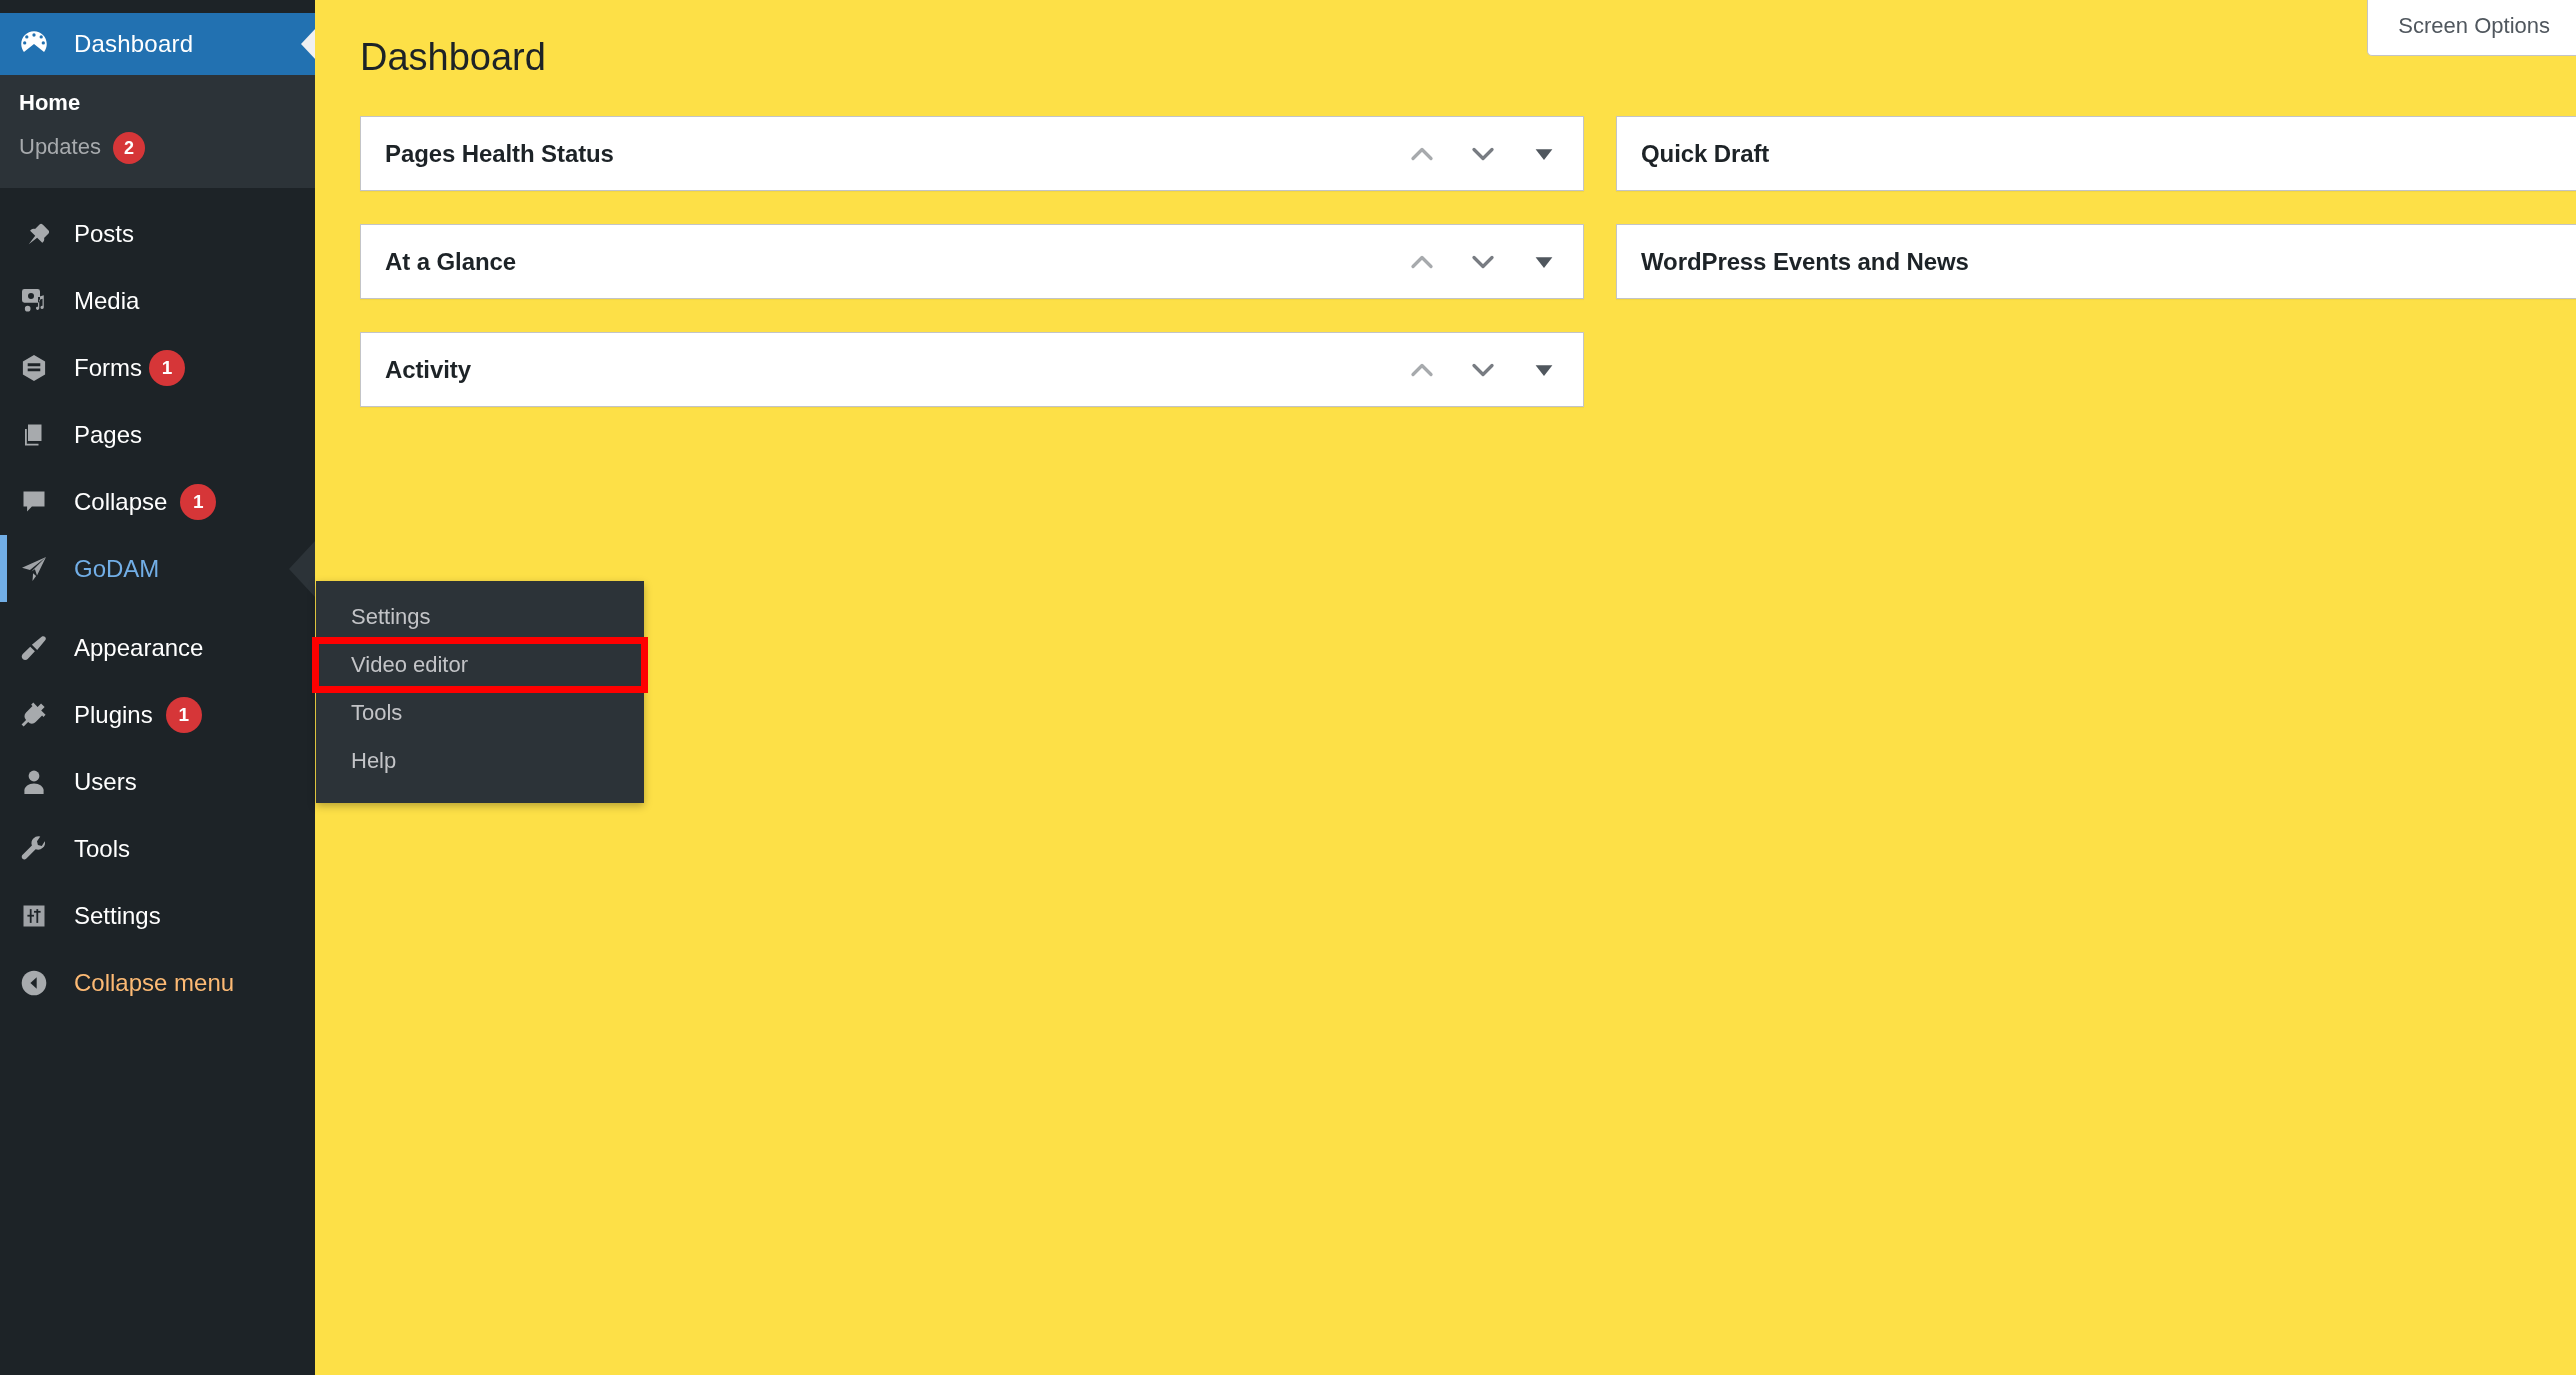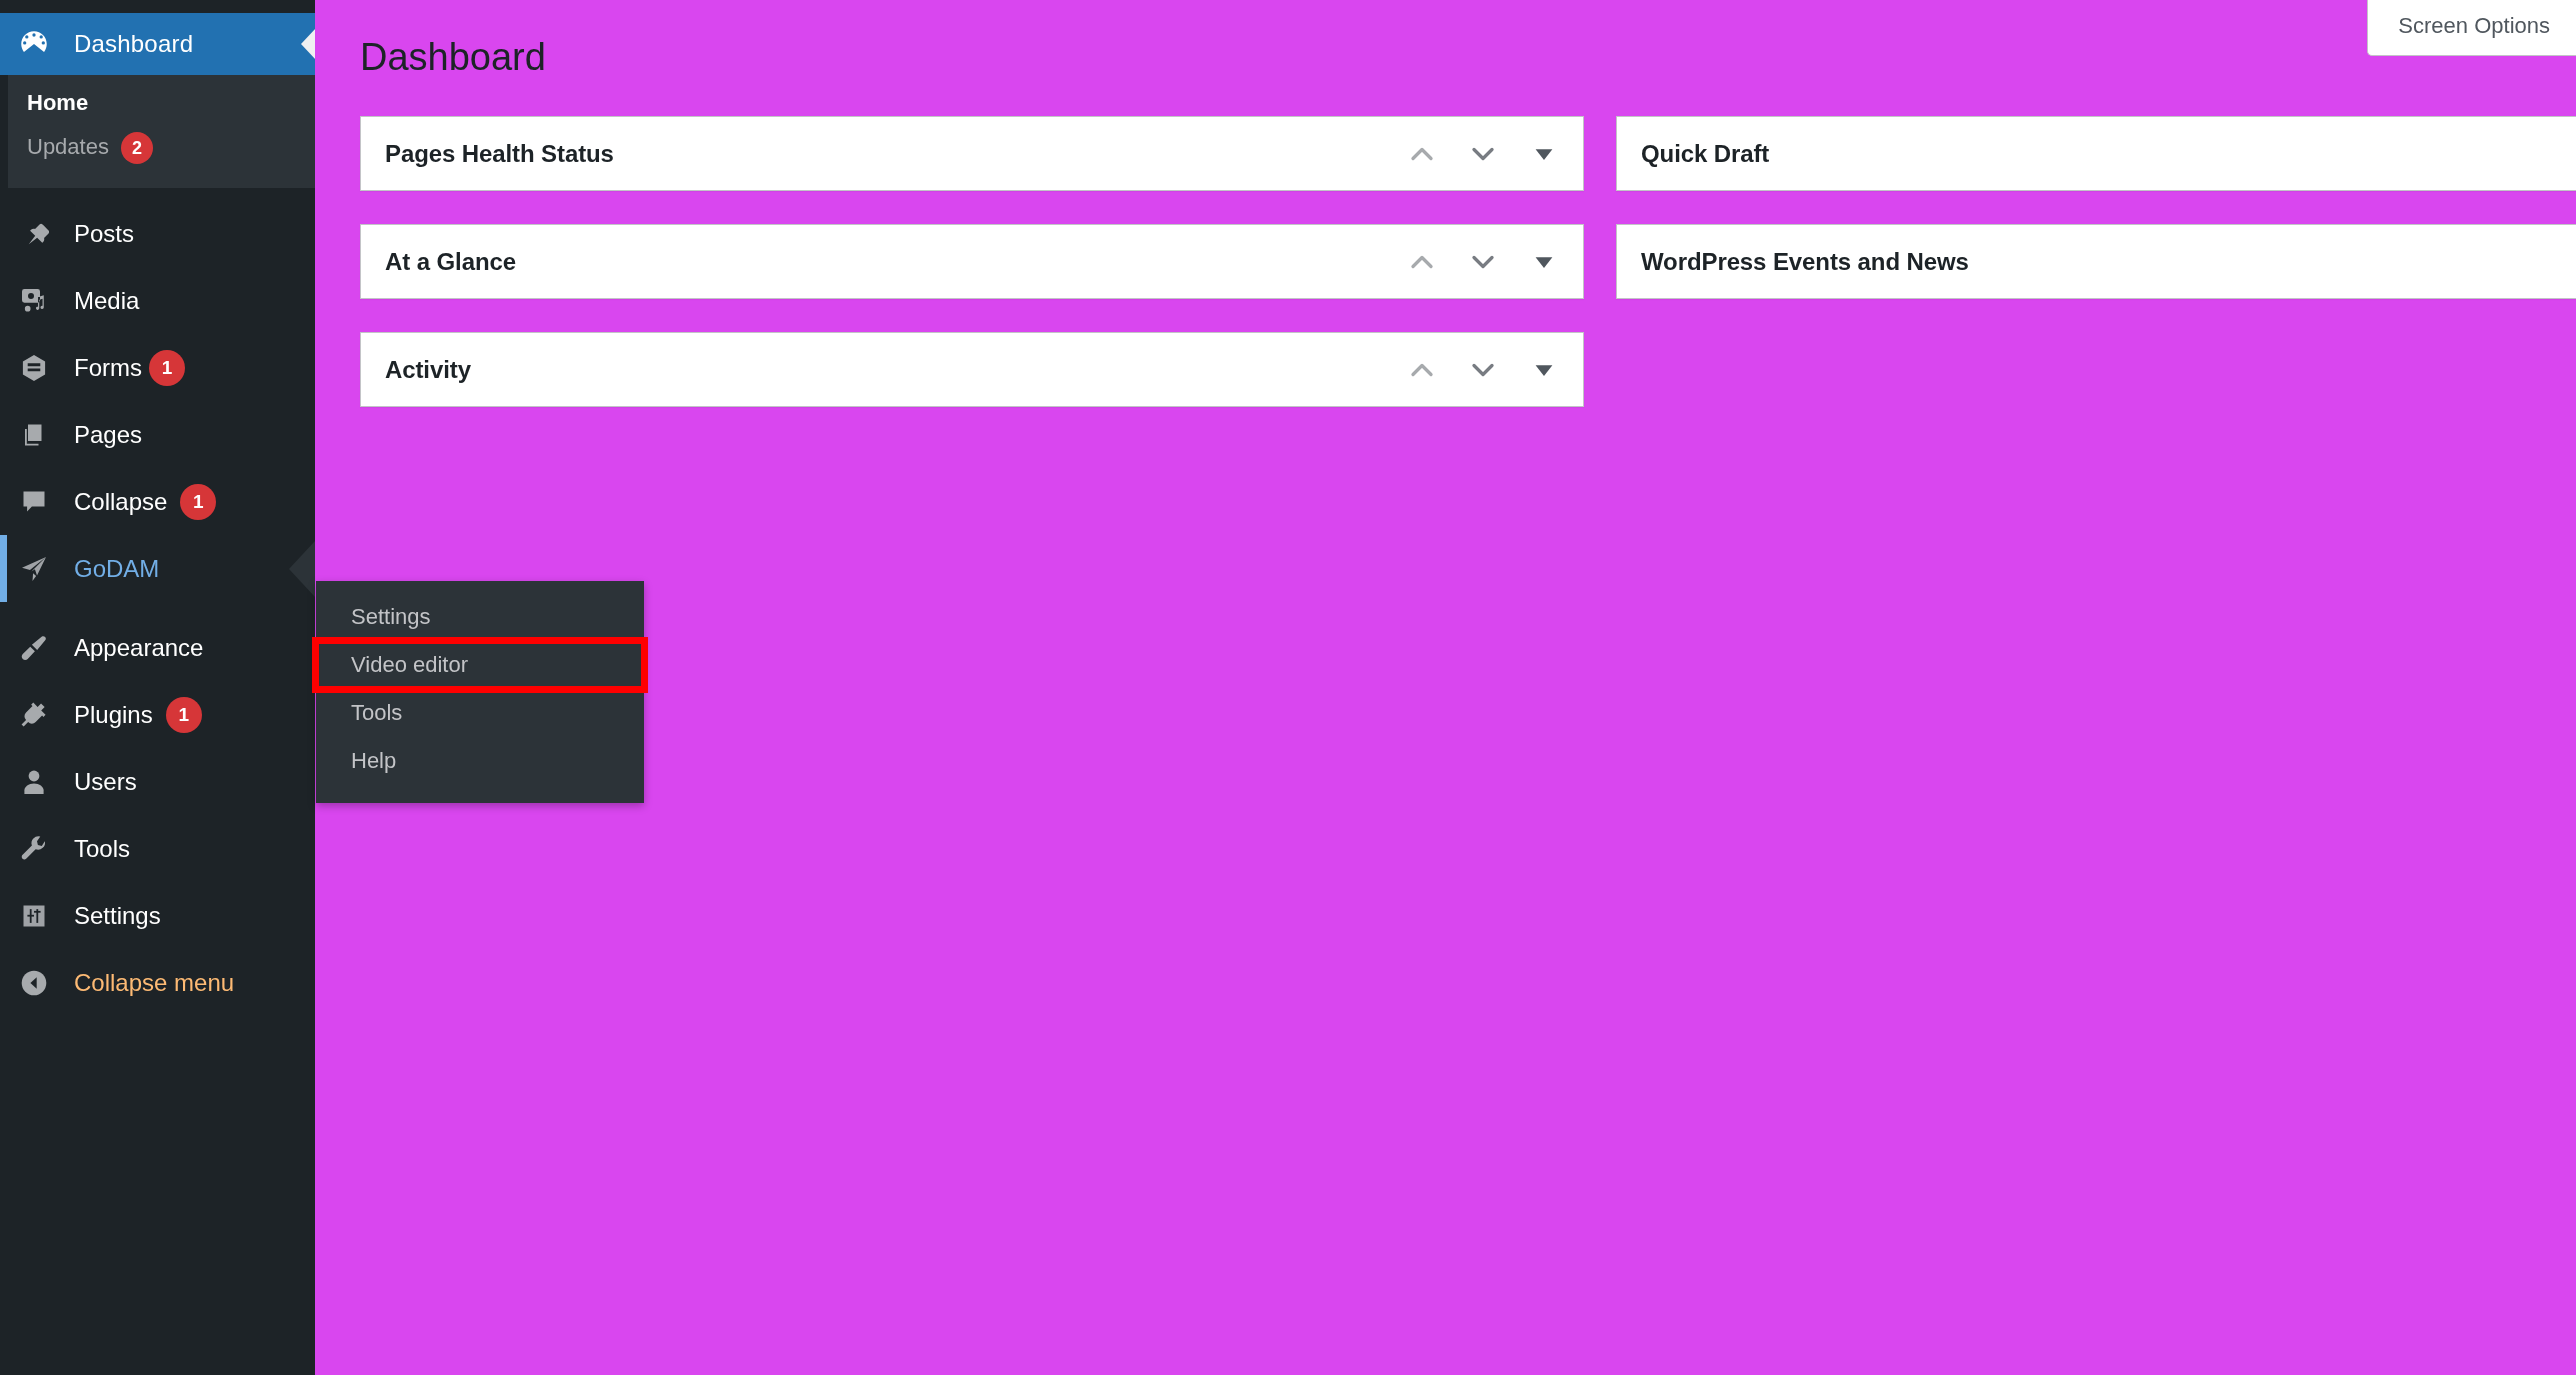--- a/index.html
+++ b/index.html
@@ -33,21 +33,21 @@
     letter-spacing:0.2px;
   }
   .menu-top .notch {
     position:absolute; right:-1px; top:50%;
     transform:translateY(-50%);
     width:0; height:0;
     border-top:16px solid transparent;
     border-bottom:16px solid transparent;
     border-right:15px solid #f0f0f1;
   }
-  .submenu-block { background:#2c3338; padding:6px 16px 18px 0;margin-left:8px; }
+  .submenu-block { background:#2c3338; padding:6px 16px 18px 0; }
   .submenu-block .sub-item {
     padding:6px 0 6px 19px;
     font-size:22px; line-height:1.45;
   }
   .sub-item.current { color:#fff; font-weight:700; }
   .sub-item.plain   { color:#a7aaad; font-weight:400; }
 
   .menu-sep { height:12px; }
 
   .menu-item {
@@ -115,21 +115,21 @@
     outline:7px solid #ff0000;
     outline-offset:-3px;
     position:relative;
     z-index:2;
   }
 
   
   #wpbody {
     position:absolute; left:315px; top:0;
     width:2261px; height:1376px;
-    background:#d946ef;
+    background:#fde047;
   }
   #screen-options-btn {
     position:absolute; right:-1px; top:-1px;
     background:#fff;
     border:1px solid #c3c4c7;
     border-top:none;
     border-radius:0 0 0 5px;
     padding:14px 26px 16px 30px;
     font-size:22px;
     color:#50575e;

